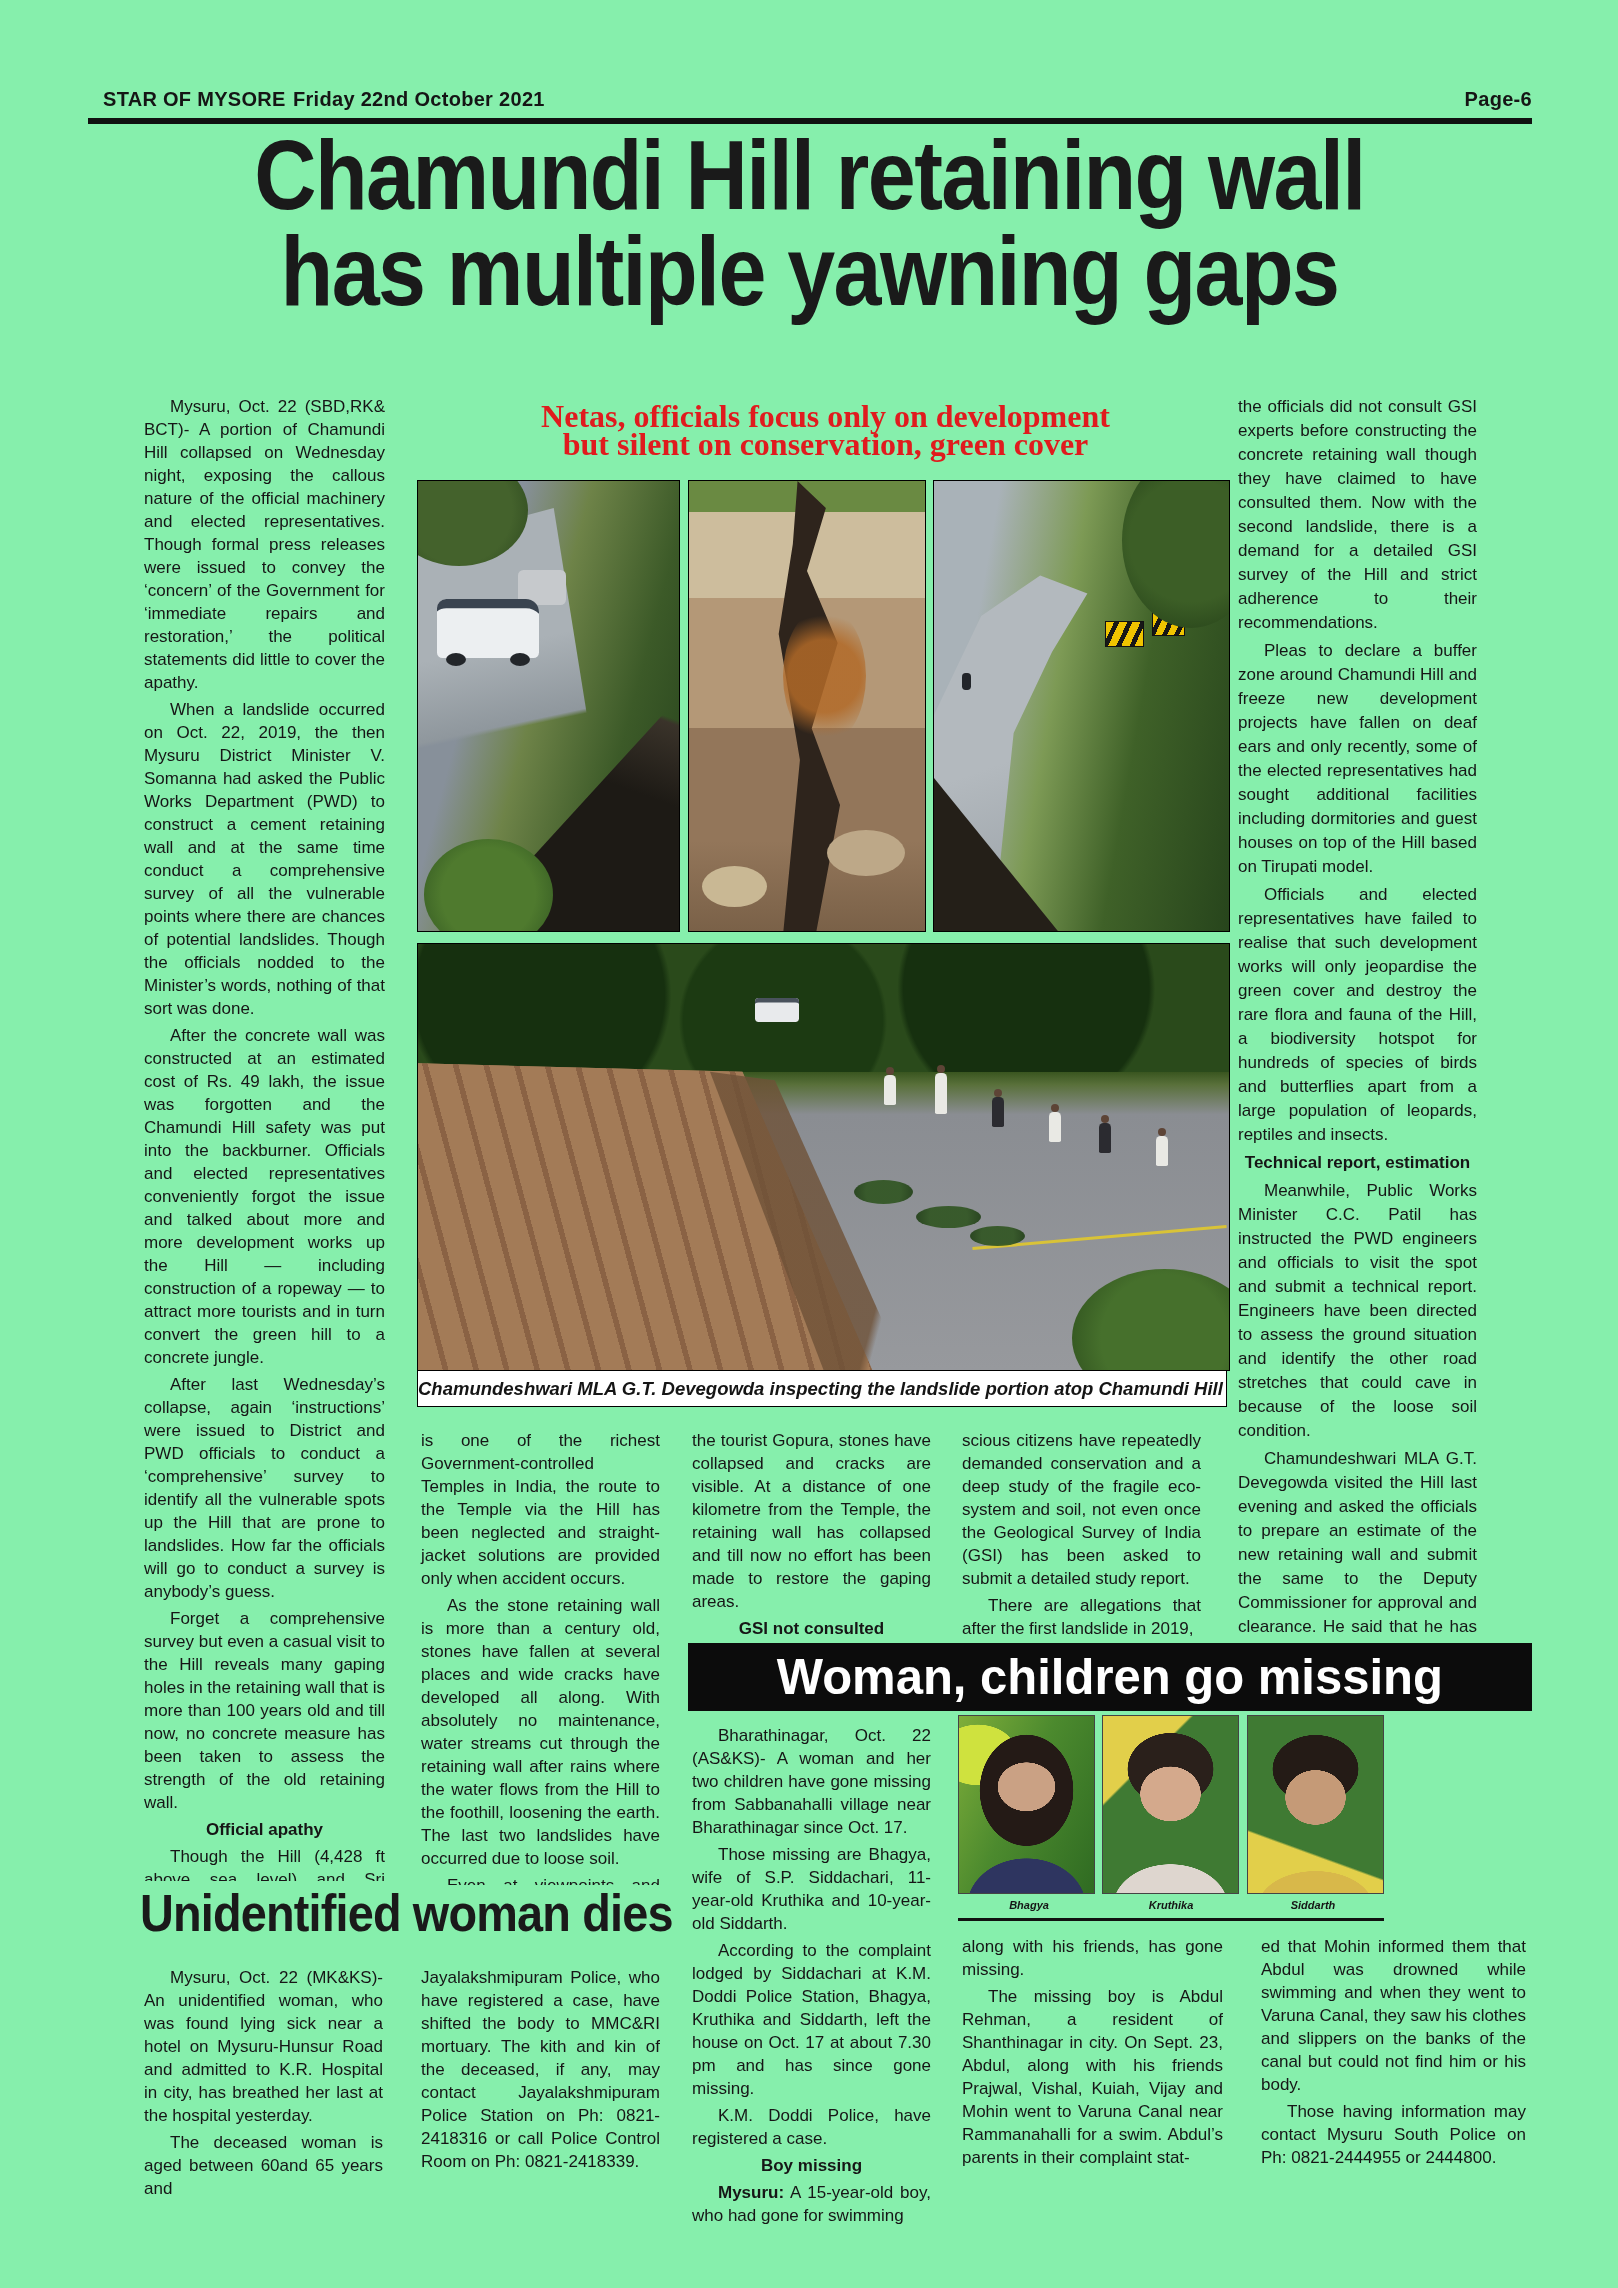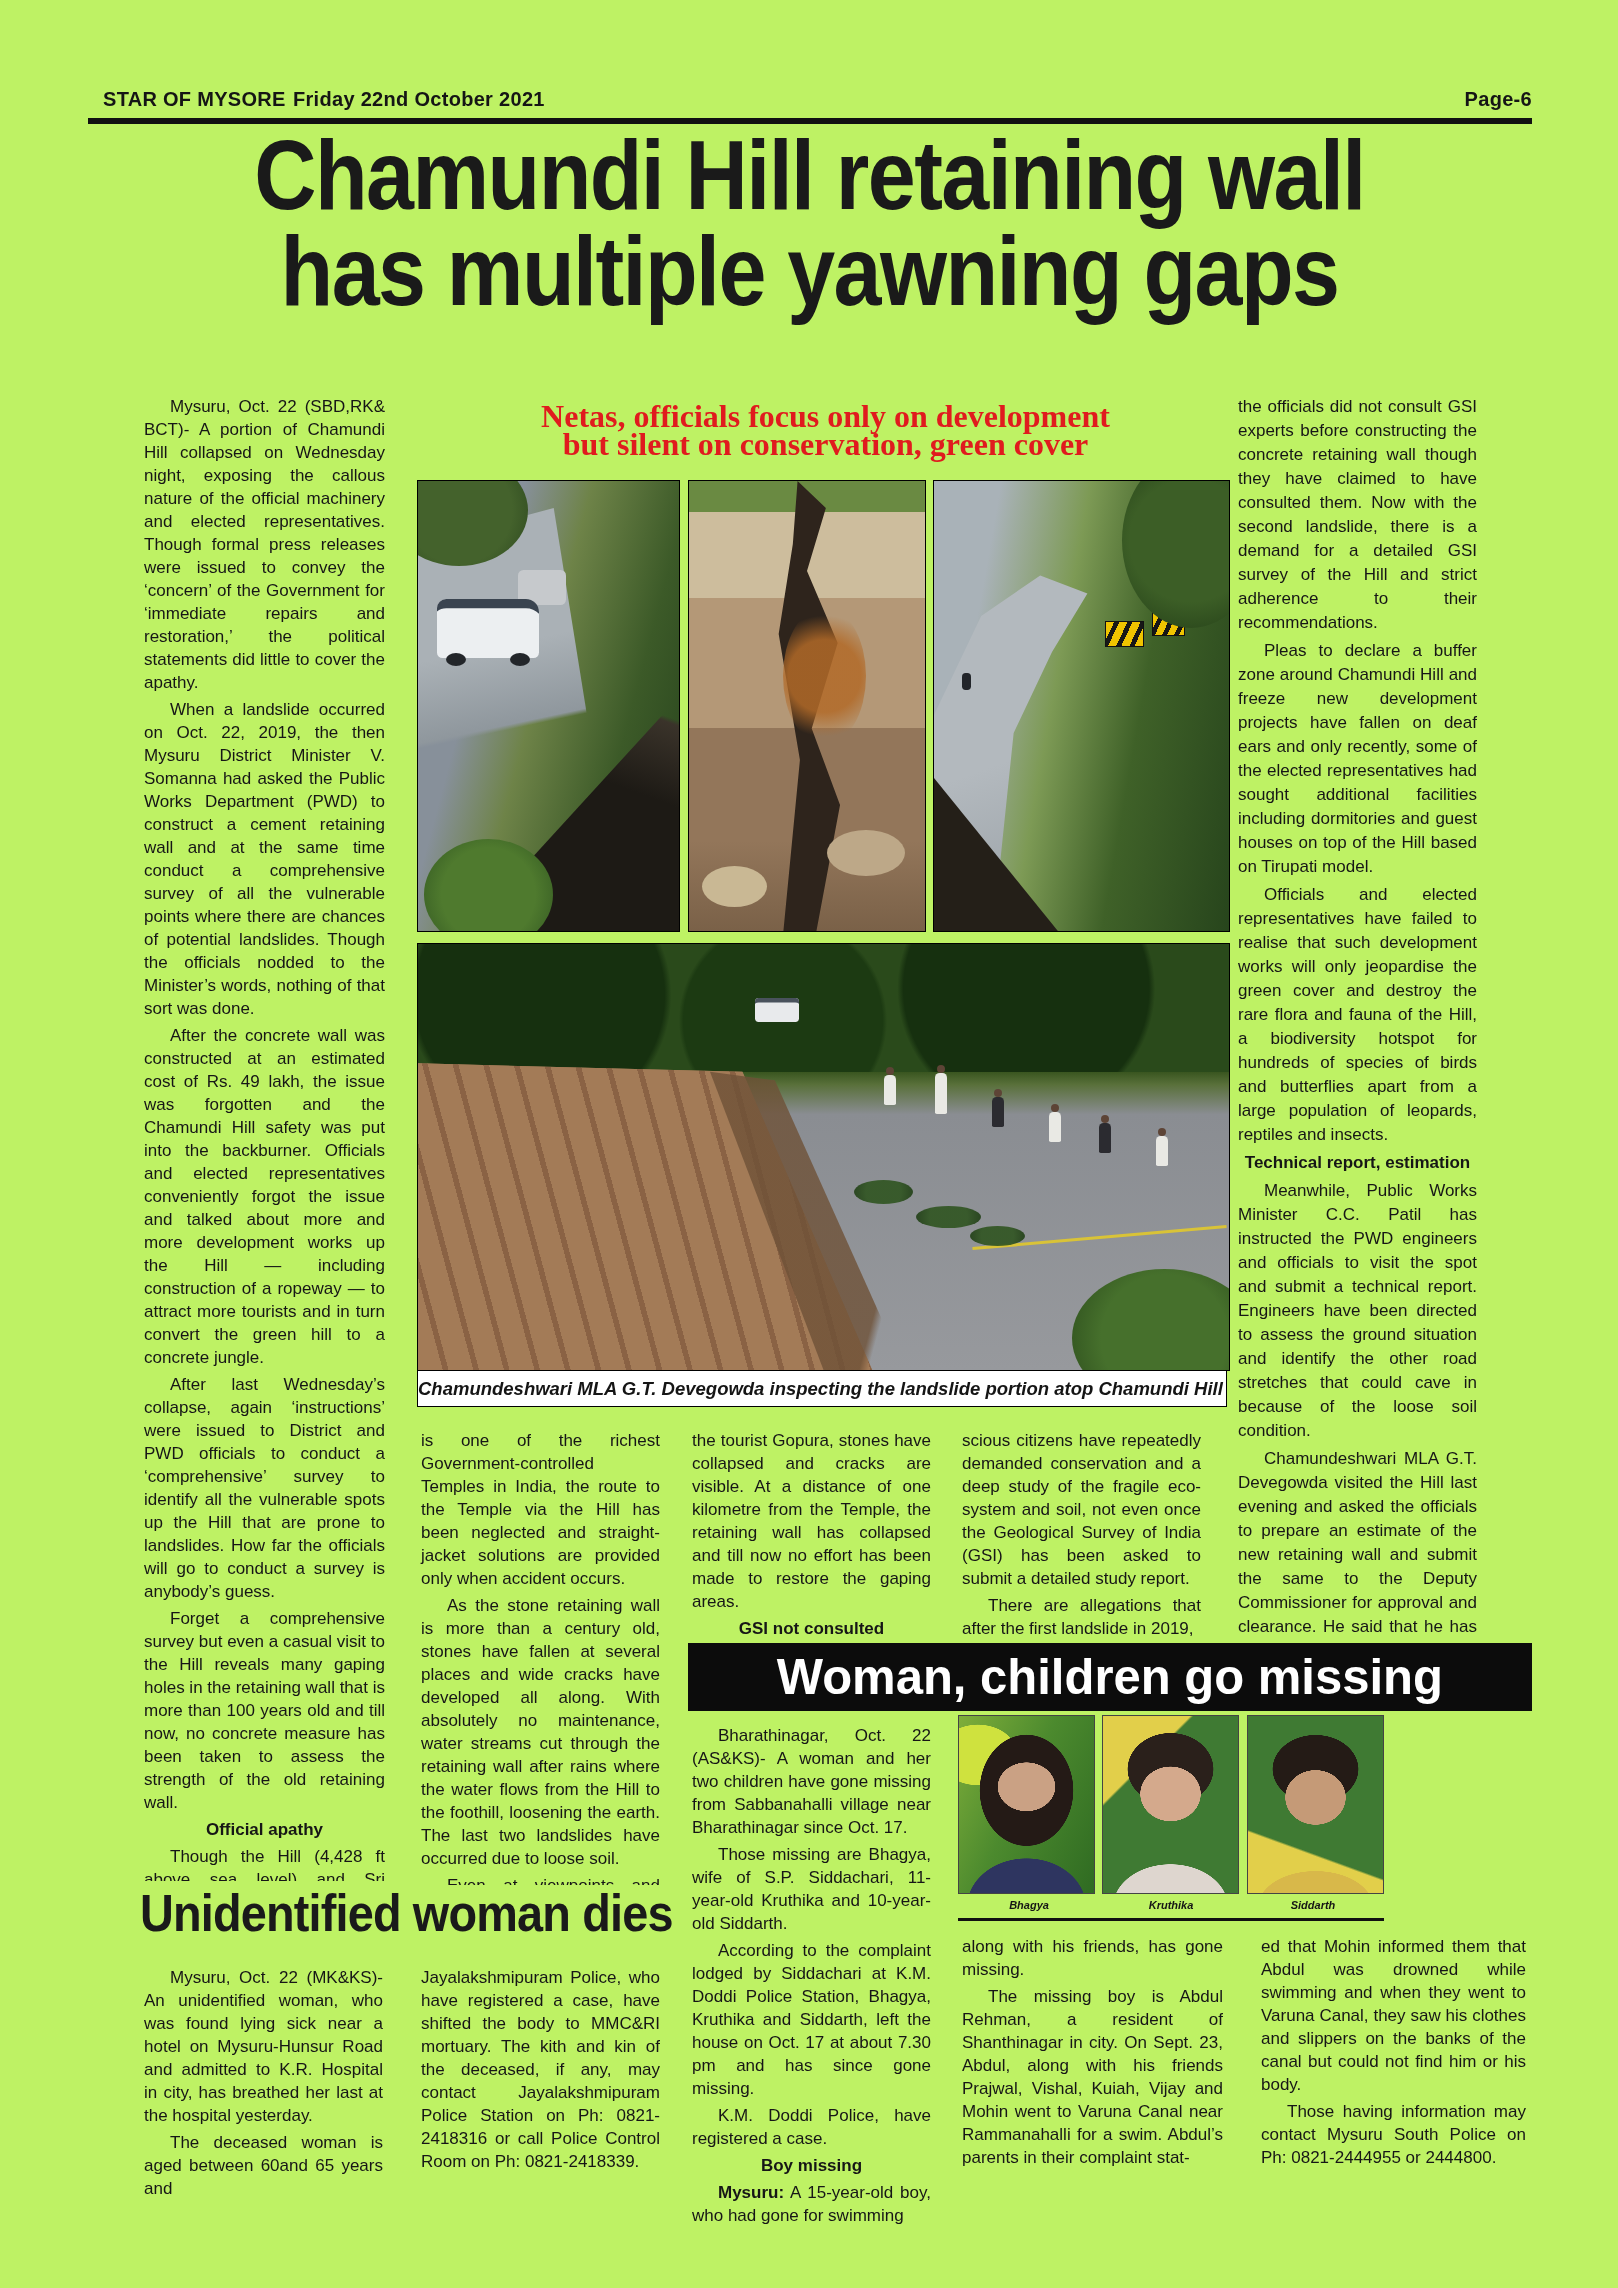--- a/index.html
+++ b/index.html
@@ -1,16 +1,16 @@
 <!DOCTYPE html>
 <html style="font-size:14.8px"><head>
 <meta charset="utf-8">
 <style>
   html,body{margin:0;padding:0;background:#e8e8e8;}
-  .page{position:relative;width:1619px;height:2289px;background:#bef264;font-family:"Liberation Sans",sans-serif;color:#151515;overflow:hidden;}
+  .page{position:relative;width:1619px;height:2289px;background:#86efac;font-family:"Liberation Sans",sans-serif;color:#151515;overflow:hidden;}
   .abs{position:absolute;}
 
   
   .mast{font-size:20px;font-weight:bold;letter-spacing:0.3px;}
   .rule{background:#111;}
 
   
   .headline{width:1619px;text-align:center;font-weight:bold;font-size:98px;line-height:94px;letter-spacing:-1.8px;transform:scaleX(.88);transform-origin:50% 0;color:#1a1a1a;white-space:nowrap;}
 
   .redsub{width:817px;text-align:center;font-family:"Liberation Serif",serif;font-weight:bold;font-size:32px;line-height:39px;color:#e01b1e;white-space:nowrap;}

